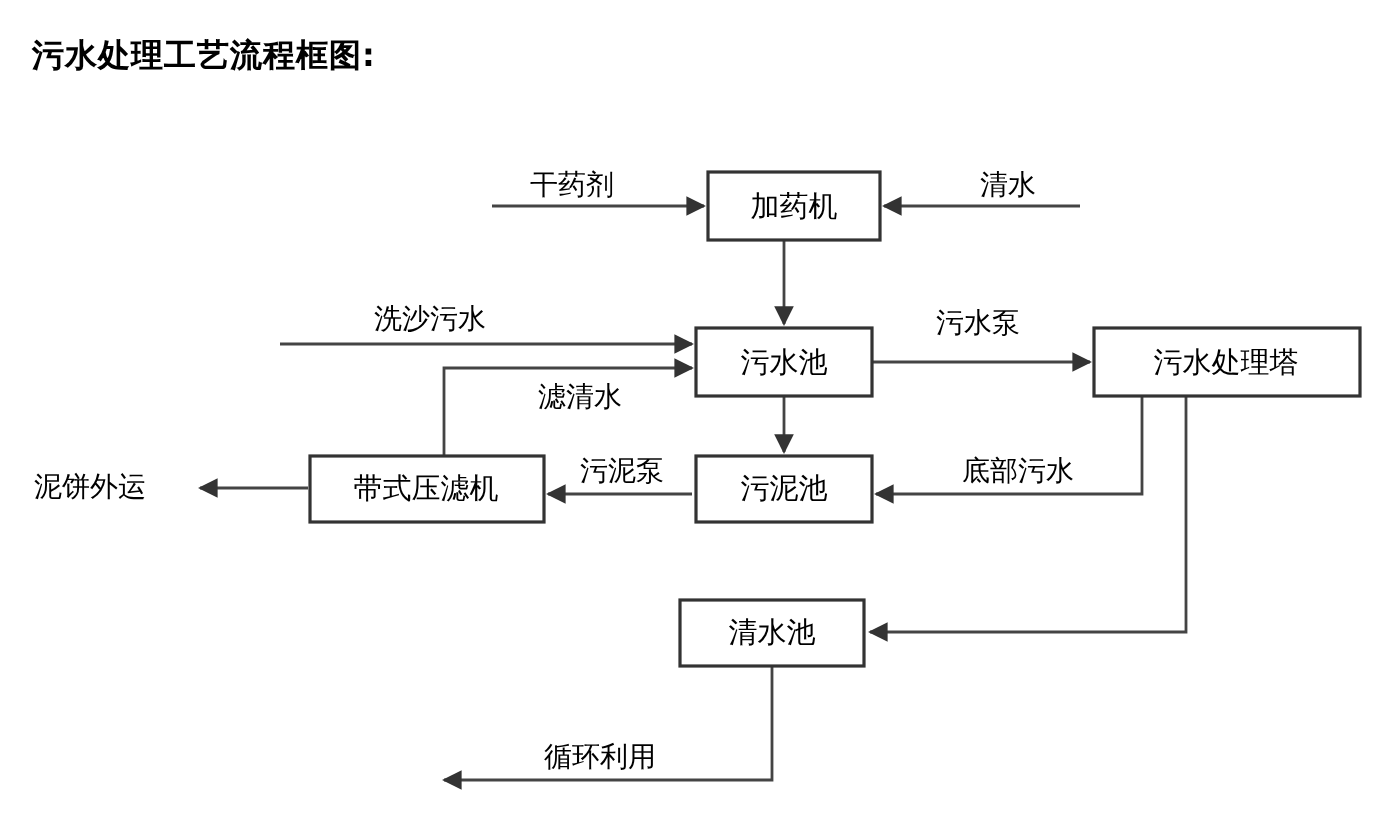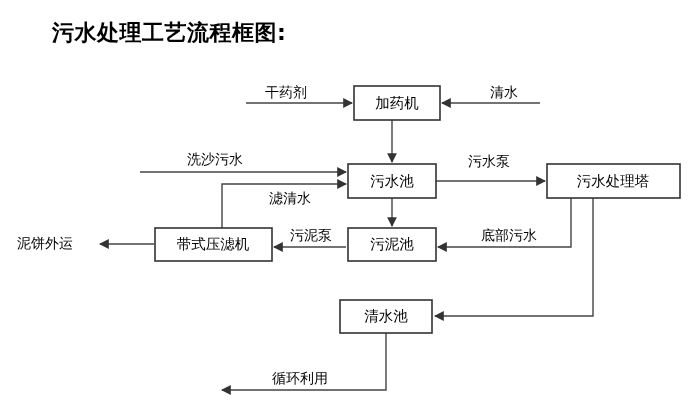--- a/index.html
+++ b/index.html
@@ -17,26 +17,25 @@
   }
   #diagram-root {
     position: relative;
     width: 700px;
     height: 420px;
   }
   .page-title {
     position: absolute;
     left: 16px;
     top: 18px;
-    font-size: 22px;
+    font-size: 16px;
     font-weight: bold;
     letter-spacing: 0.5px;
     color: #000000;
     white-space: nowrap;
-    margin-left: 36px;
   }
   svg.flow-canvas {
     position: absolute;
     left: 0;
     top: 0;
     width: 700px;
     height: 420px;
   }
   .node-rect {
     fill: #ffffff;

